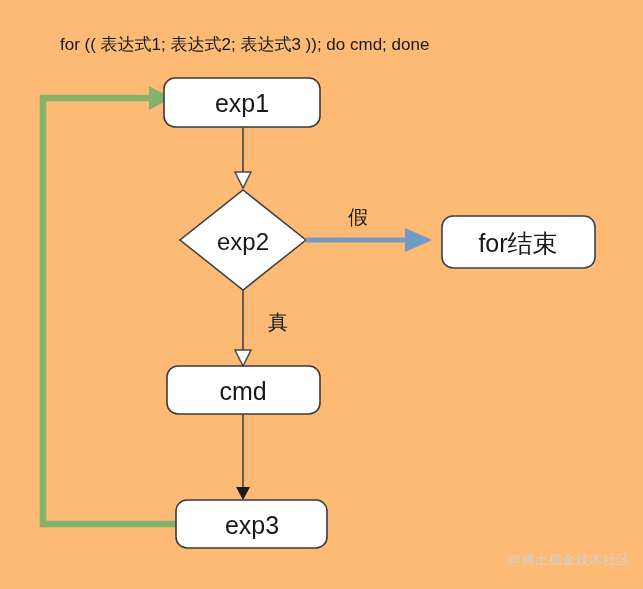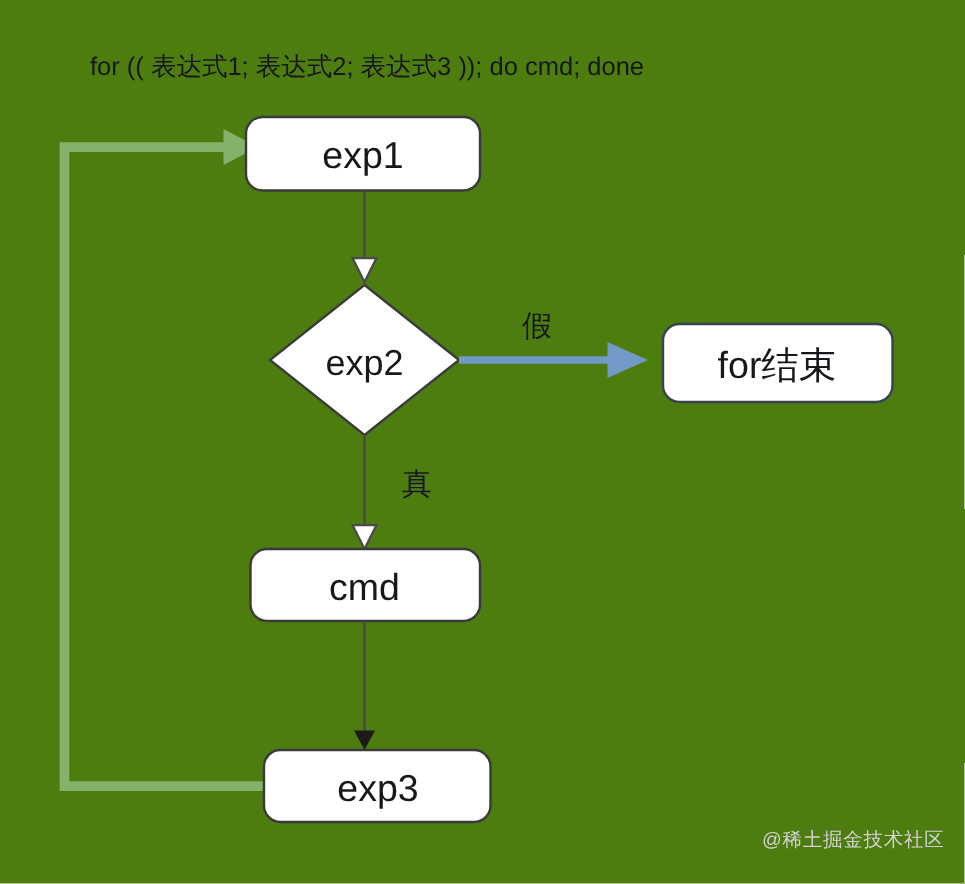--- a/index.html
+++ b/index.html
@@ -8,21 +8,21 @@
     padding: 0;
     background: #ffffff;
   }
   body {
     font-family: "Liberation Sans", "DejaVu Sans", sans-serif;
   }
   #canvas {
     position: relative;
     width: 643px;
     height: 589px;
-    background: #4d7c0f;
+    background: #fdba74;
     overflow: hidden;
   }
   #flow-svg {
     position: absolute;
     left: 0;
     top: 0;
     width: 643px;
     height: 589px;
   }
   .node-label {

